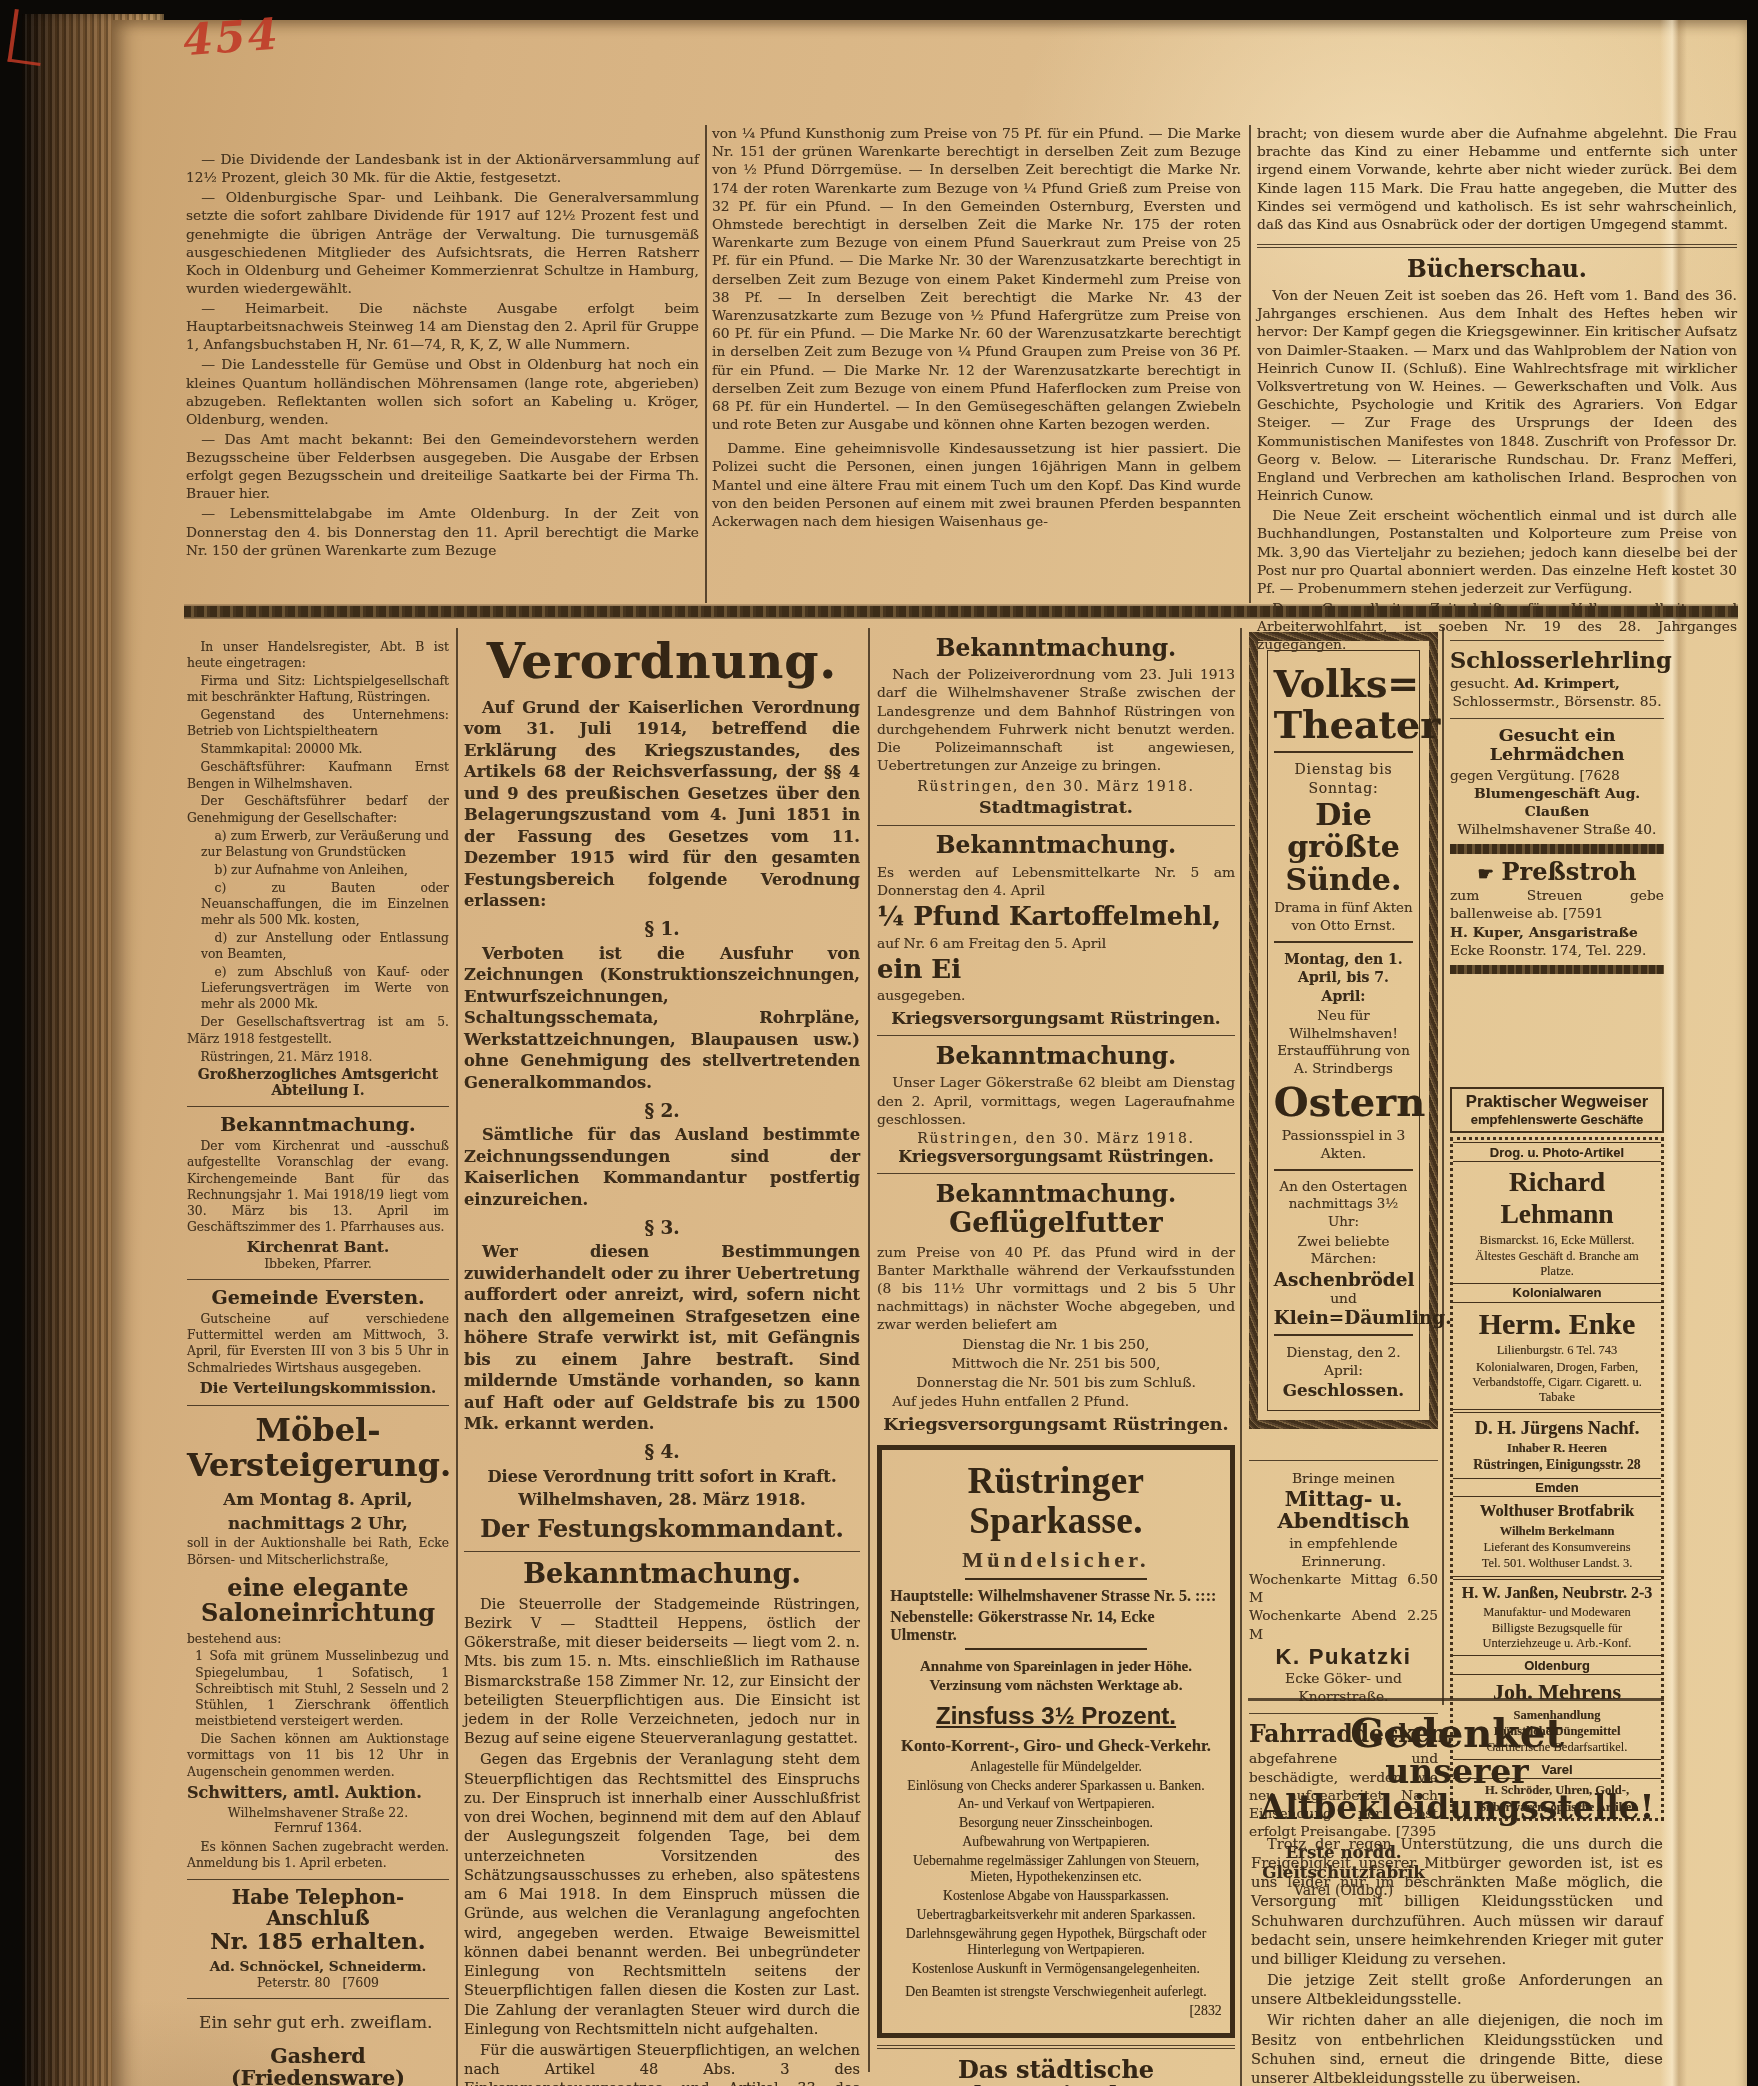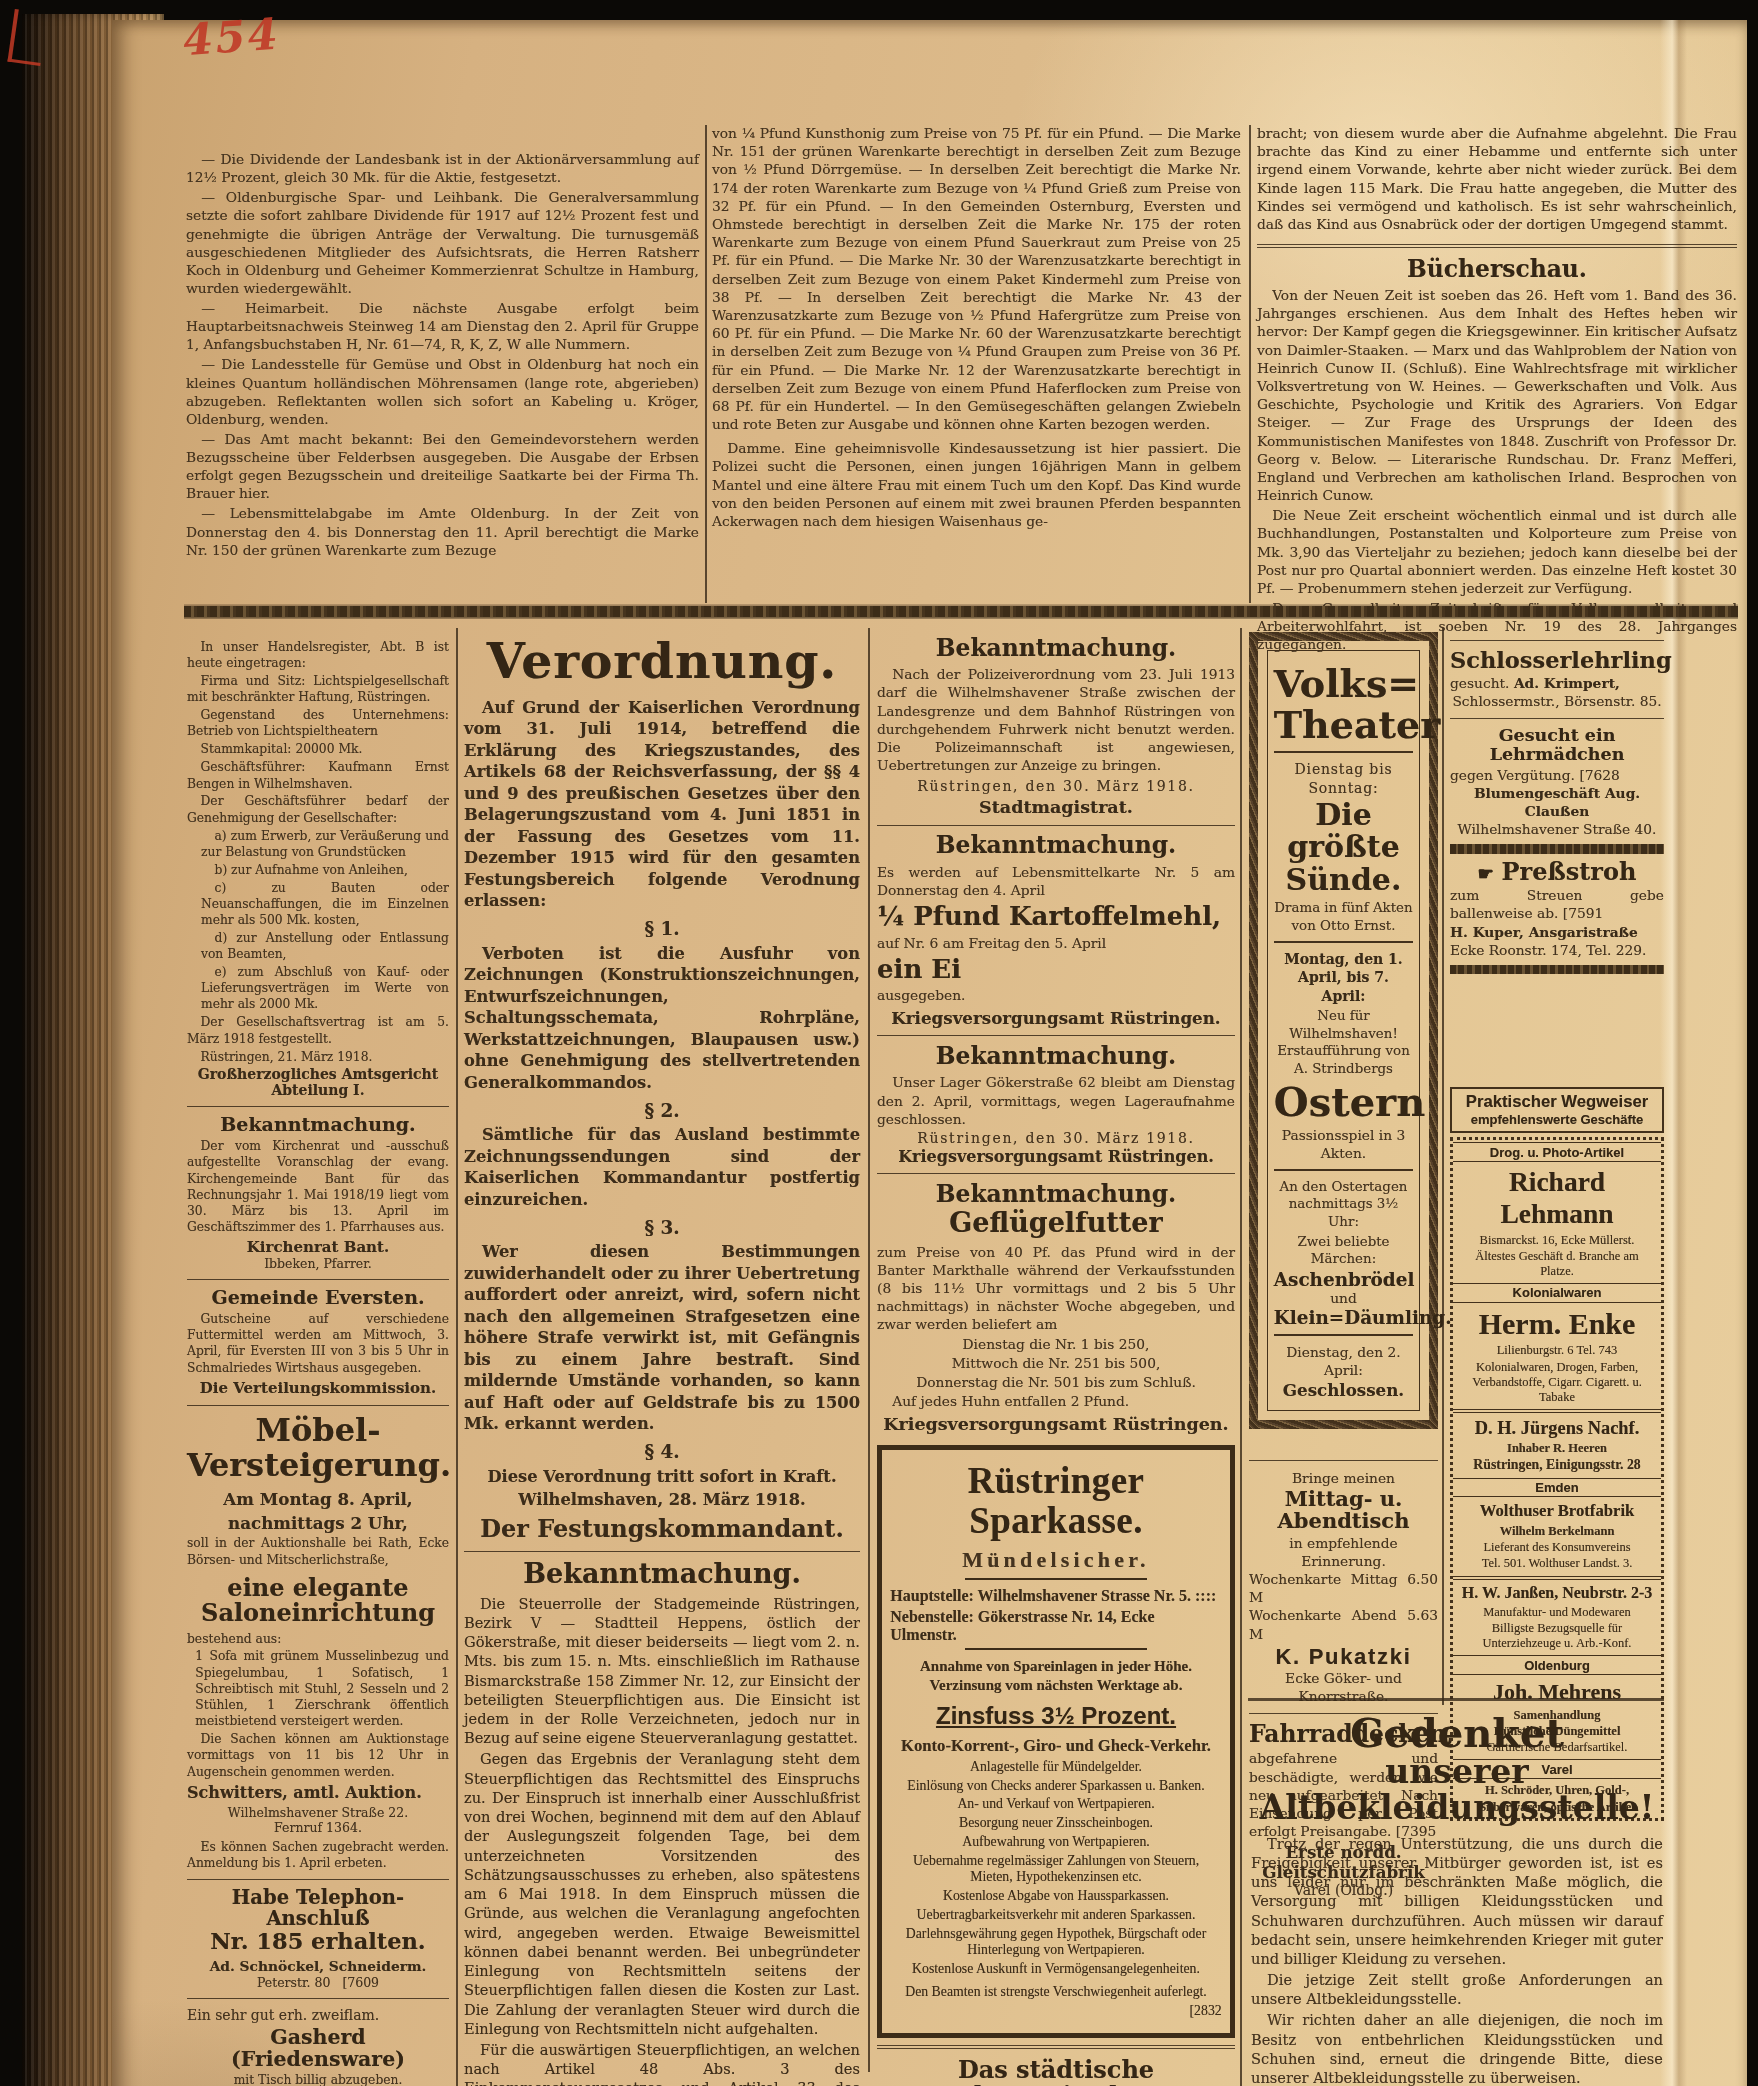--- a/index.html
+++ b/index.html
@@ -156,21 +156,21 @@
   </div>
   <hr class="sep">
   <div>
     <h3 style="font-size:19.6px;text-align:center;margin:1.7px 0 0;">Habe Telephon-Anschluß</h3>
     <h3 style="font-size:22.5px;text-align:center;margin:0 0 3.3px;">Nr. 185 erhalten.</h3>
     <p class="p c b j0" style="font-size:13.8px;margin:0;">Ad. Schnöckel, Schneiderm.</p>
     <p class="date" style="font-size:12.5px;margin:0;"><span>Peterstr. 80</span>&nbsp;&nbsp;&nbsp;<span>[7609</span></p>
   </div>
   <hr class="sep">
   <div>
-    <p class="p j0" style="font-size:14px;margin:0;">Ein sehr gut erh. zweiflam.</p>
+    <p class="p j0" style="font-size:17px;margin:12px;">Ein sehr gut erh. zweiflam.</p>
     <h3 style="font-size:20.5px;text-align:center;margin:0.8px 0 2.5px;">Gasherd (Friedensware)</h3>
     <p class="p c j0" style="margin:0;">mit Tisch billig abzugeben.</p>
 
   </div>
 </div>
 
 <div class="vrule" style="left:456px;top:628px;height:1461px;"></div>
 <div class="col ink vb" style="left:464px;top:632px;width:396px;">
   <div>
     <h1 class="t-huge">Verordnung.</h1>
@@ -292,21 +292,21 @@
       <p class="sig" style="font-size:16.7px;margin:0.8px 0 2.5px;">Geschlossen.</p>
     </div>
   </div>
   <div class="gap"></div>
   <hr class="sep">
   <div>
     <p class="p c j0" style="margin:0;">Bringe meinen</p>
     <h3 style="font-size:21px;text-align:center;margin:0.8px 0;">Mittag- u. Abendtisch</h3>
     <p class="p c j0" style="margin:0;">in empfehlende Erinnerung.</p>
     <p class="p j0" style="margin:0;">Wochenkarte Mittag 6.50 M</p>
-    <p class="p j0" style="margin:0;">Wochenkarte Abend 5.63 M</p>
+    <p class="p j0" style="margin:0;">Wochenkarte Abend 2.25 M</p>
     <h3 class="sans" style="font-size:22px;text-align:center;margin:2.5px 0 0;letter-spacing:1.7px;">K. Pukatzki</h3>
     <p class="p c j0" style="margin:0 0 2.5px;">Ecke Göker- und Knorrstraße.</p>
   </div>
   <hr class="sep">
   <div>
     <h3 style="font-size:23.4px;text-align:center;margin:0.8px 0 2.5px;">Fahrraddecken,</h3>
     <p class="p j0"><span>abgefahrene und beschädigte, werden wie neu aufgearbeitet. Nach Einsendung per Post erfolgt Preisangabe.</span> <span>[7395</span></p>
     <p class="sig" style="font-size:16.7px;margin:1.7px 0 0;">Erste nordd. Gleitschutzfabrik</p>
     <p class="date" style="margin:0;">Varel (Oldbg.)</p>
   </div>

